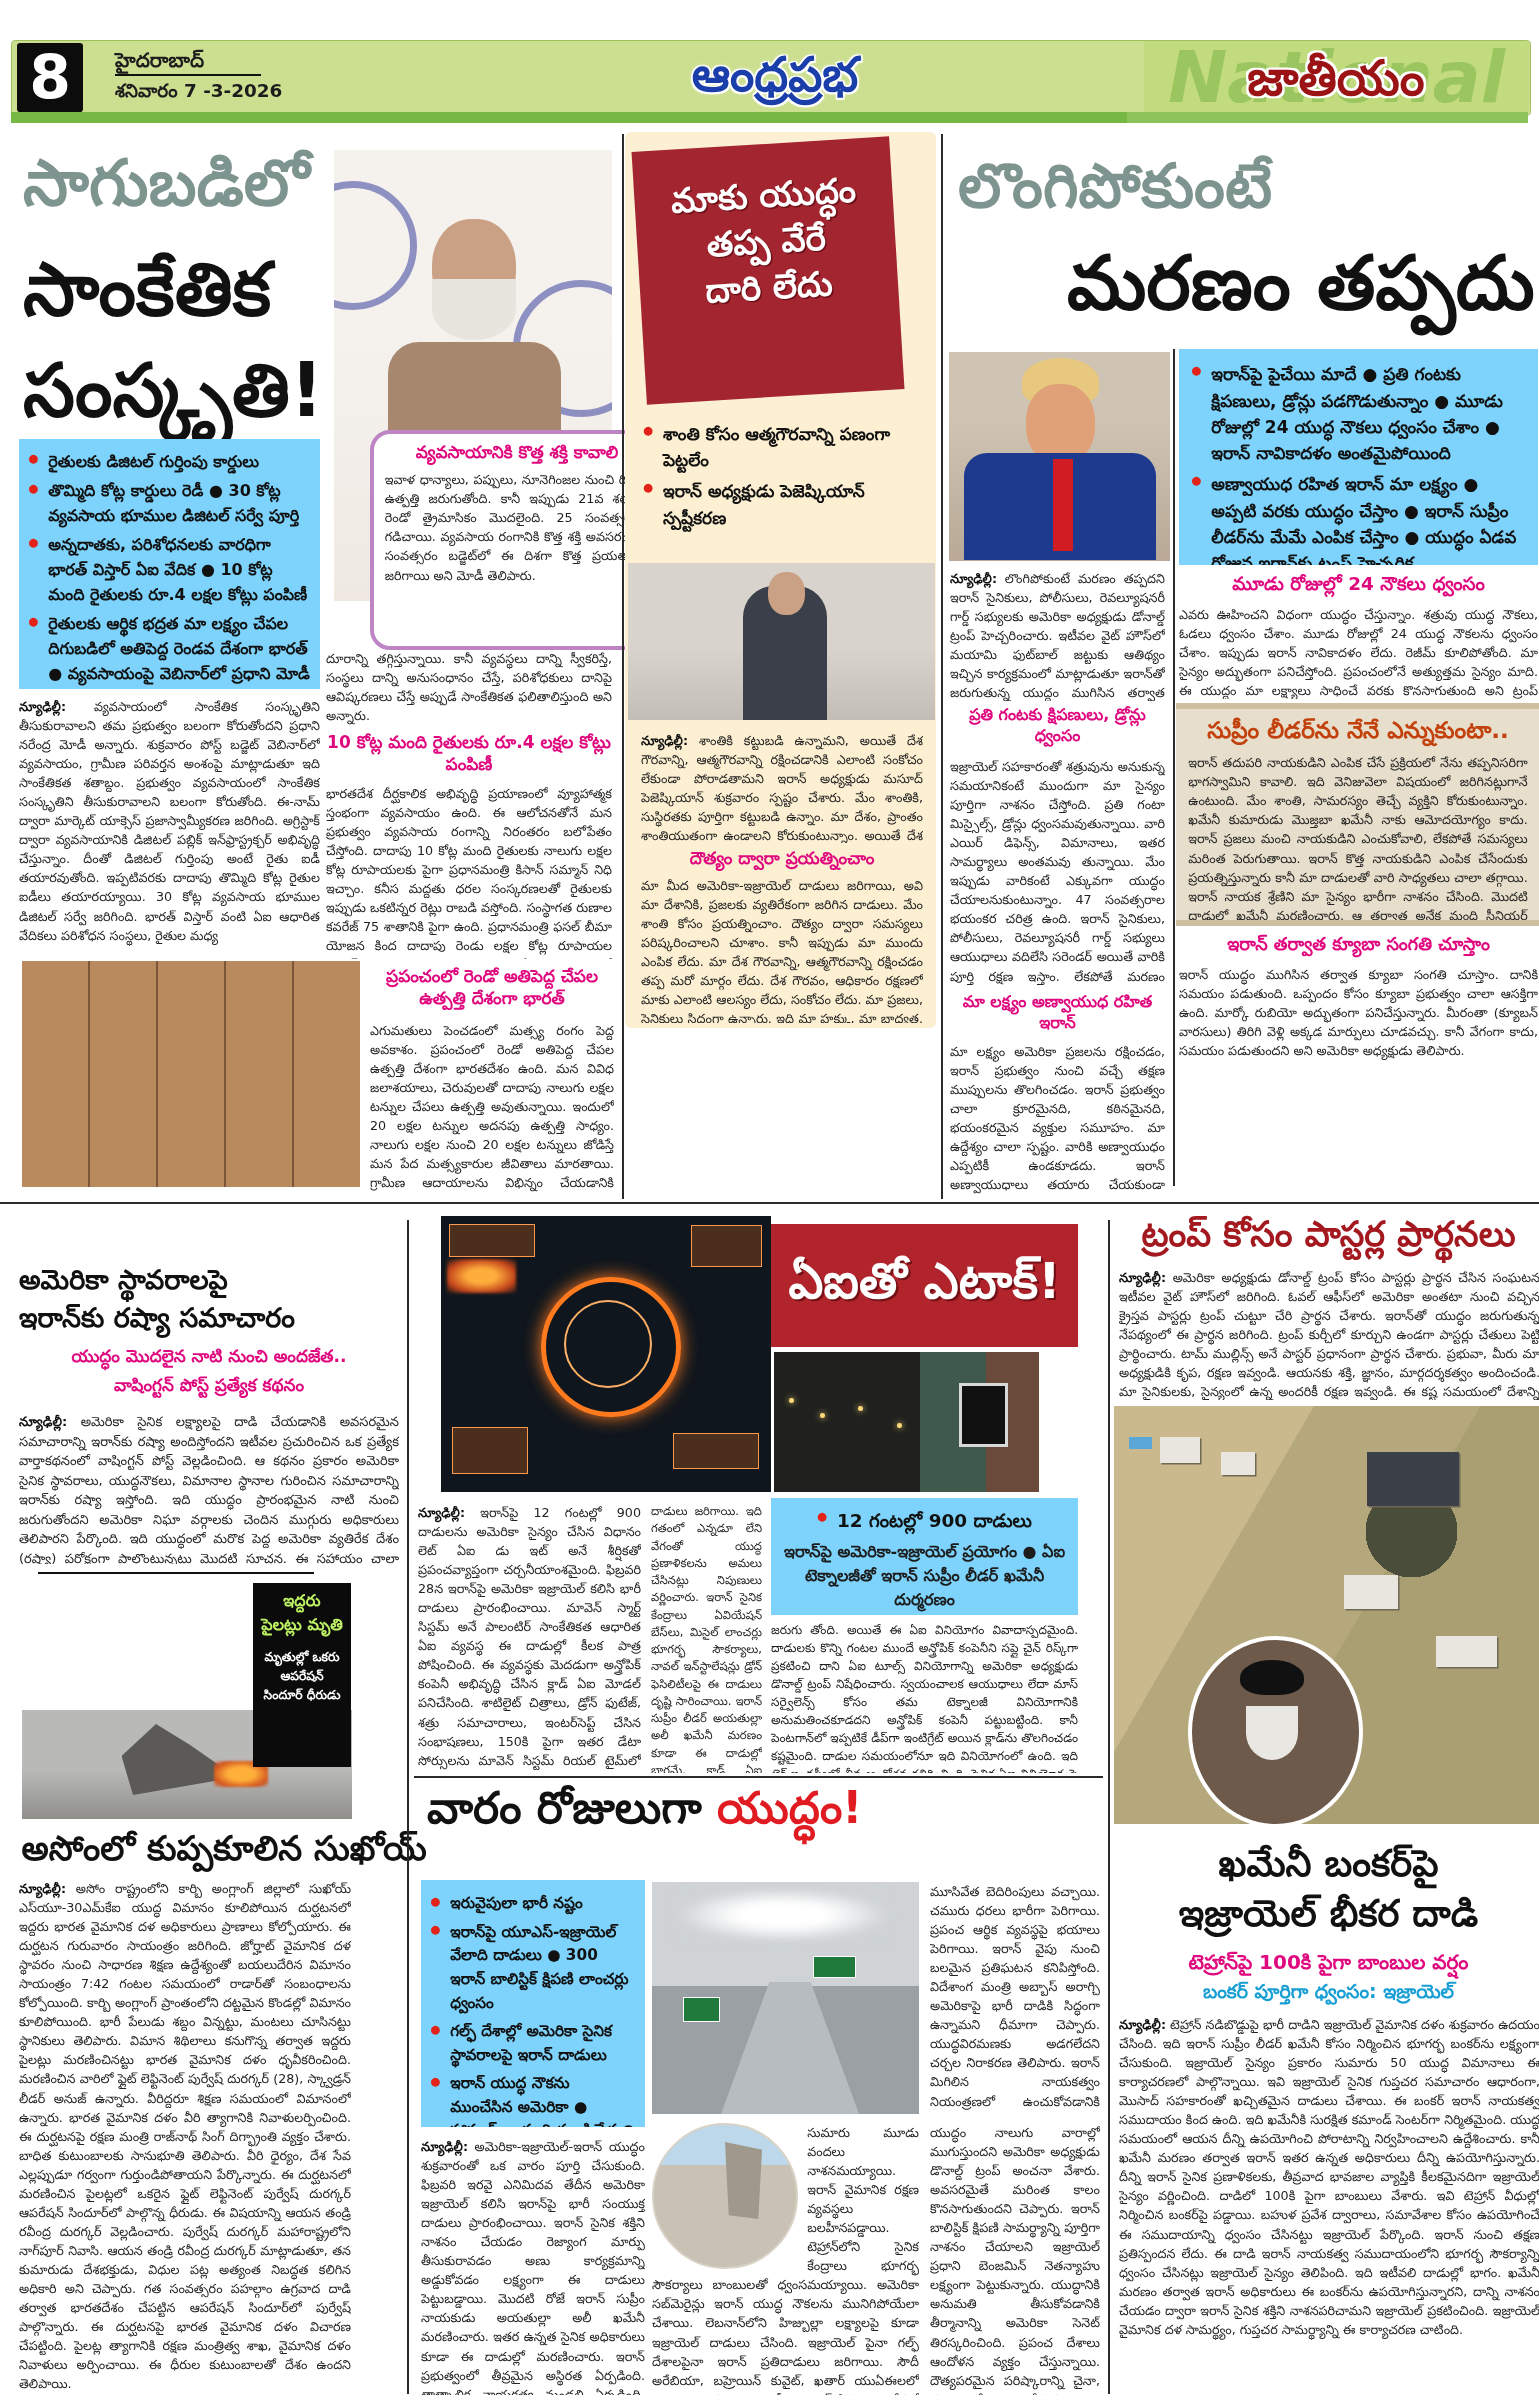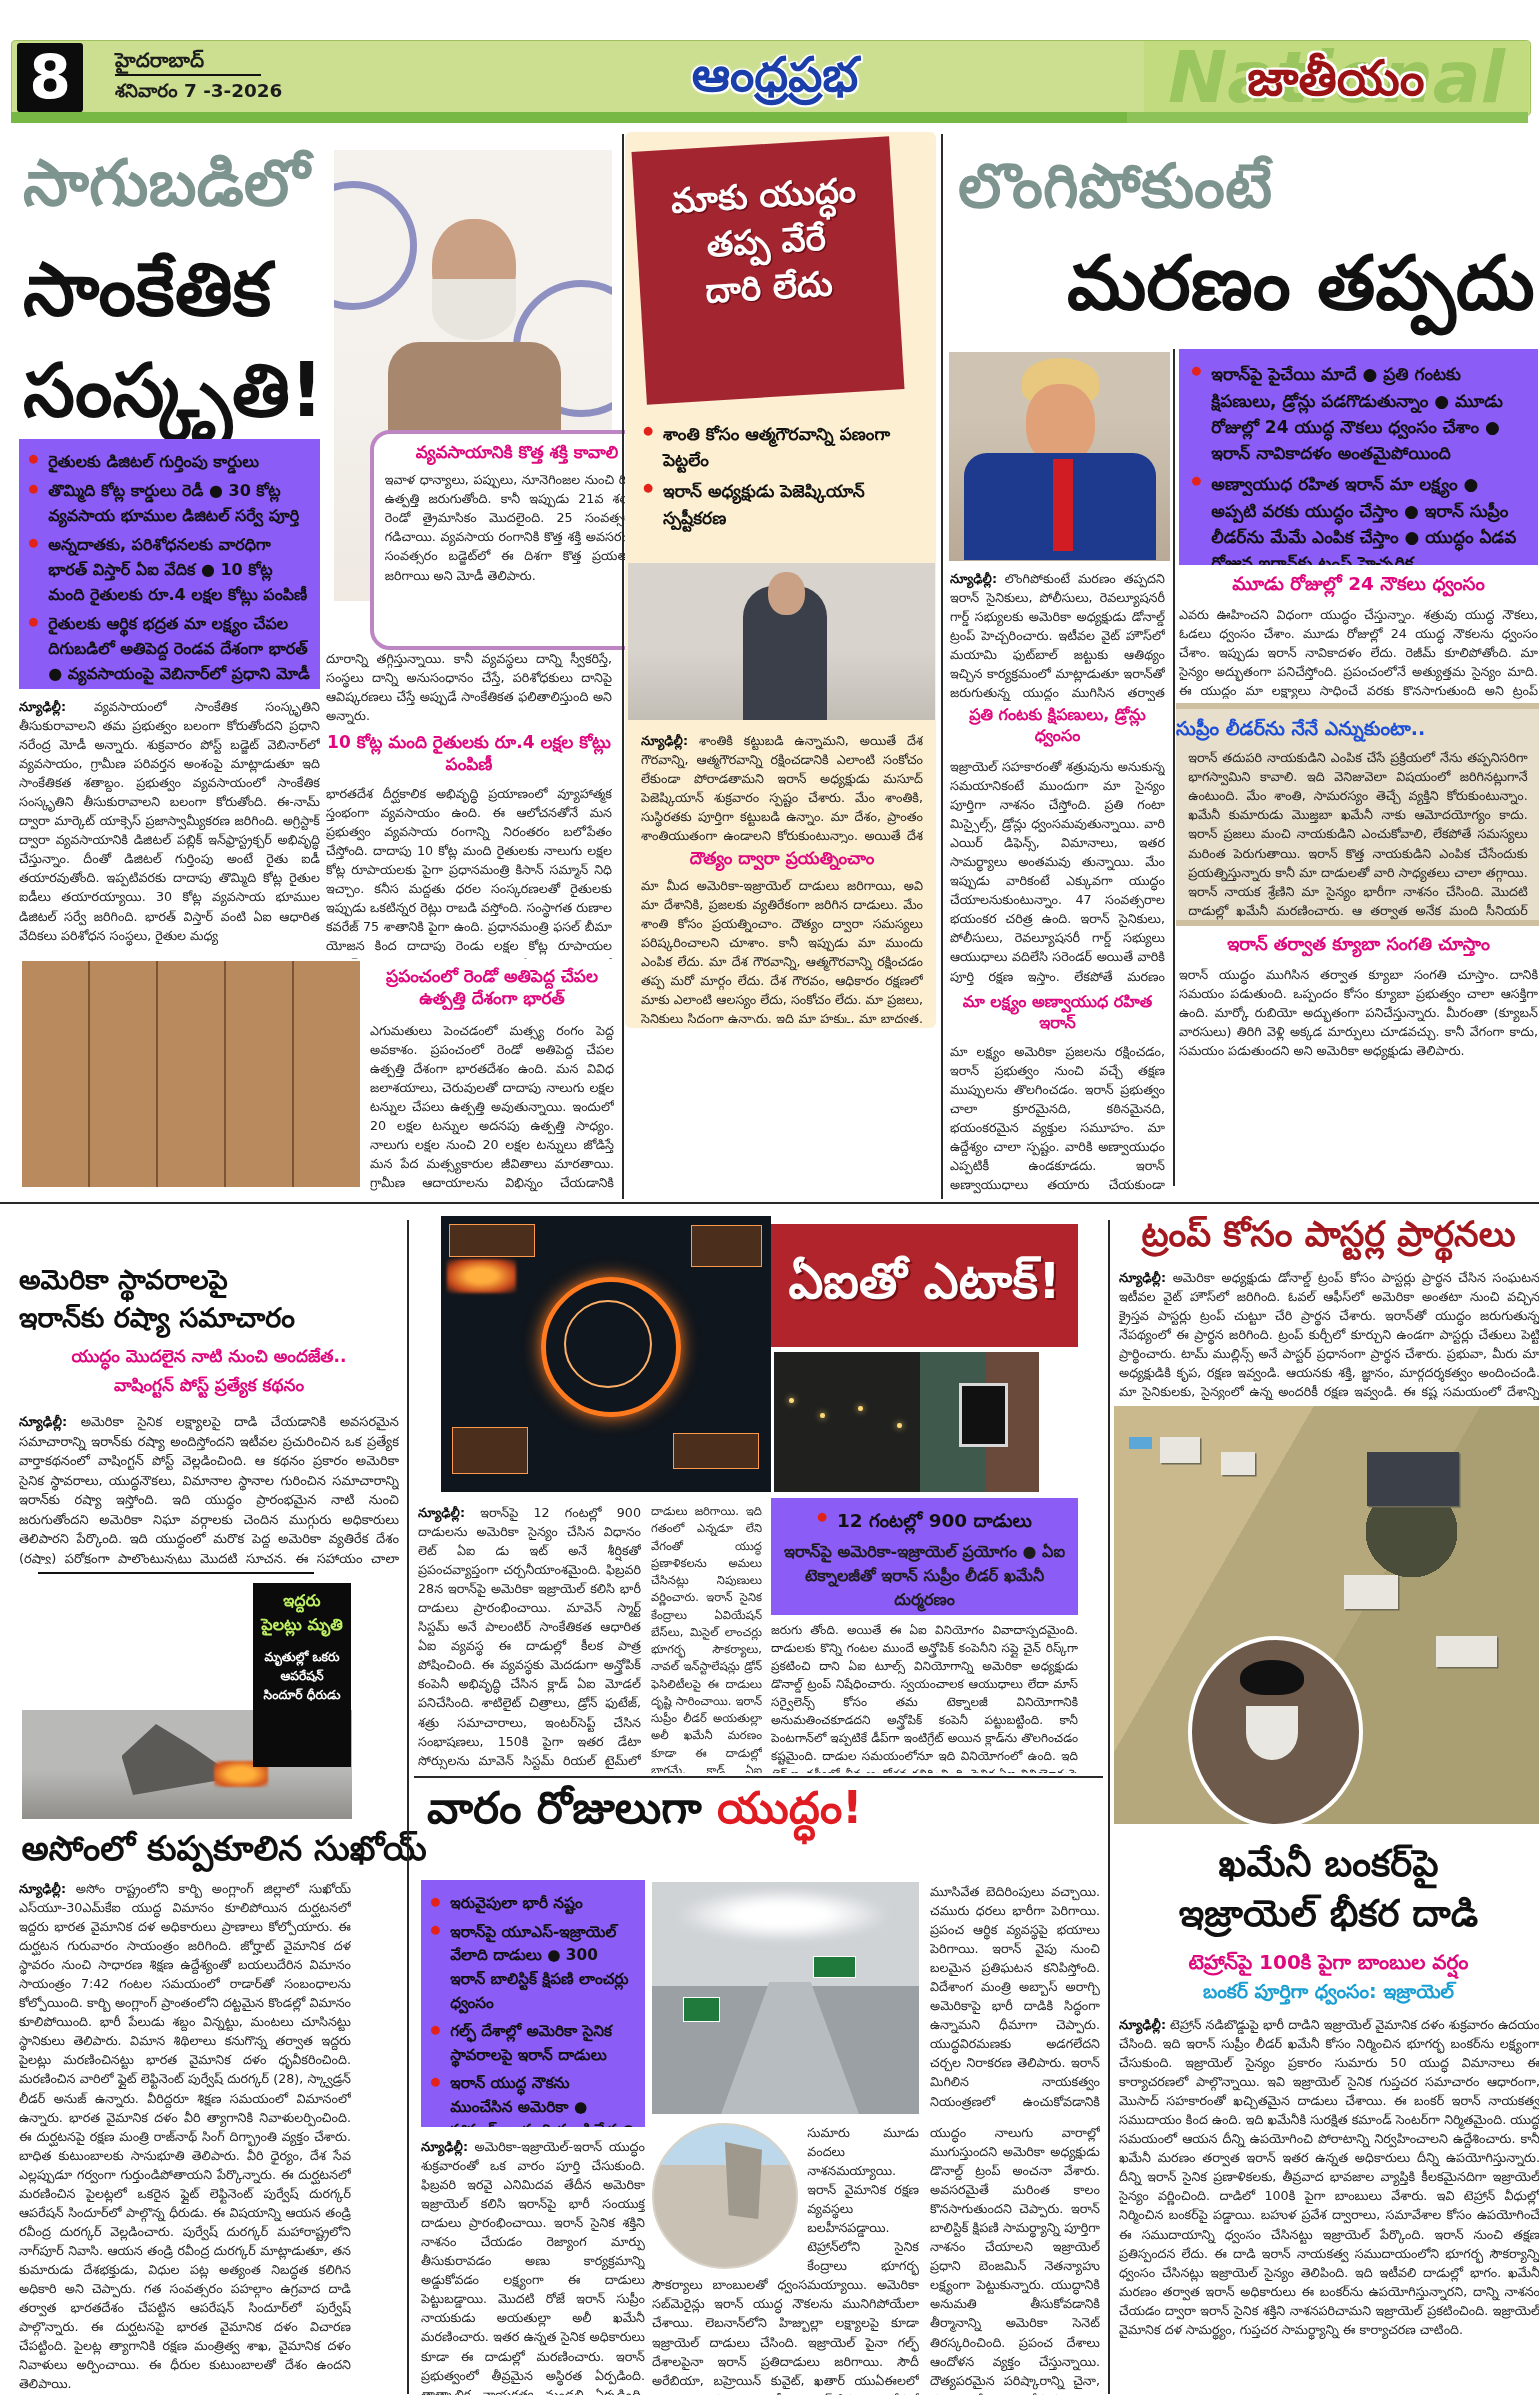--- a/index.html
+++ b/index.html
@@ -4,21 +4,21 @@
 <style>
   html,body{margin:0;padding:0;background:#ffffff;}
   body{width:1540px;height:2401px;position:relative;font-family:"DejaVu Sans",sans-serif;color:#1c1c1c;}
   .abs{position:absolute;}
   .clip{overflow:hidden;}
   .body-text{font-size:12.7px;line-height:1.5;text-align:justify;color:#222;}
   .dateline{font-weight:bold;color:#111;}
   .subhead{color:#e0087e;font-weight:bold;font-size:17px;text-align:center;line-height:1.3;}
   .bul{position:relative;padding-left:20px;font-weight:bold;font-size:16px;line-height:1.55;color:#111;margin-bottom:4.6px;}
   .bul::before{content:"●";color:#e32219;position:absolute;left:0;top:0.8px;font-size:11.5px;}
-  .bluebox{background:#8b5cf6;}
+  .bluebox{background:#7dd3fc;}
   .vline{background:#2a2a2a;width:1.5px;}
   .hline{background:#2a2a2a;height:2.3px;}
   .headline-sage{color:#7e948f;font-weight:bold;}
   .headline-black{color:#111;font-weight:bold;}
   
   #header-bar{left:10.7px;top:40px;width:1518px;height:74px;background:#ccdf90;border:1.5px solid #9dbf5e;border-radius:4.6px;}
   #header-strip{left:10.7px;top:112px;width:1117px;height:10.7px;background:#76b843;}
   #header-strip2{left:1127px;top:112px;width:401px;height:10.7px;background:#8cc257;}
   #page-number{left:17px;top:43px;width:66px;height:69px;background:#0c0c0c;color:#fff;font-size:60px;font-weight:bold;text-align:center;line-height:69px;border-radius:3.1px;}
   #masthead-logo{left:583px;top:46px;width:384px;text-align:center;font-size:48px;font-weight:bold;color:#1b3faa;
@@ -181,21 +181,21 @@
 <div class="abs body-text clip" style="left:950px;top:569px;width:215px;height:132px;">
   <span class="dateline">న్యూఢిల్లీ:</span>
   <span>లొంగిపోకుంటే మరణం తప్పదని ఇరాన్ సైనికులు, పోలీసులు, రెవల్యూషనరీ గార్డ్ సభ్యులకు అమెరికా అధ్యక్షుడు డోనాల్డ్ ట్రంప్ హెచ్చరించారు. ఇటీవల వైట్ హౌస్‌లో మయామి ఫుట్‌బాల్ జట్టుకు ఆతిథ్యం ఇచ్చిన కార్యక్రమంలో మాట్లాడుతూ ఇరాన్‌తో జరుగుతున్న యుద్ధం ముగిసిన తర్వాత క్యూబా సంగతి చూస్తామని స్పష్టం చేశారు.</span>
 </div>
 <div class="abs subhead" style="left:950px;top:705px;width:215px;font-size:16px;">ప్రతి గంటకు క్షిపణులు, డ్రోన్లు ధ్వంసం</div>
 <div class="abs body-text clip" style="left:950px;top:757px;width:215px;height:230px;">ఇజ్రాయెల్ సహకారంతో శత్రువును అనుకున్న సమయానికంటే ముందుగా మా సైన్యం పూర్తిగా నాశనం చేస్తోంది. ప్రతి గంటా మిస్సైల్స్, డ్రోన్లు ధ్వంసమవుతున్నాయి. వారి ఎయిర్ డిఫెన్స్, విమానాలు, ఇతర సామర్థ్యాలు అంతమవు తున్నాయి. మేం ఇప్పుడు వారికంటే ఎక్కువగా యుద్ధం చేయాలనుకుంటున్నాం. 47 సంవత్సరాల భయంకర చరిత్ర ఉంది. ఇరాన్ సైనికులు, పోలీసులు, రెవల్యూషనరీ గార్డ్ సభ్యులు ఆయుధాలు వదిలేసి సరెండర్ అయితే వారికి పూర్తి రక్షణ ఇస్తాం. లేకపోతే మరణం ఖాయం. ఇరాన్ ప్రజలు ఇప్పుడు నిలబడాలి, దేశాన్ని తిరిగి తీసుకోవాలి. వారు చరిత్రలో సరైన వైపు ఉండాలి. కొత్త, మెరుగైన ఇరాన్‌ను రూపొందించాలి. ఈ అవకాశాన్ని ఉపయోగించుకోవాలి అని ట్రంప్ అన్నారు.</div>
 <div class="abs subhead" style="left:950px;top:992px;width:215px;font-size:16px;">మా లక్ష్యం అణ్వాయుధ రహిత ఇరాన్</div>
 <div class="abs body-text clip" style="left:950px;top:1042px;width:215px;height:153px;">మా లక్ష్యం అమెరికా ప్రజలను రక్షించడం, ఇరాన్ ప్రభుత్వం నుంచి వచ్చే తక్షణ ముప్పులను తొలగించడం. ఇరాన్ ప్రభుత్వం చాలా క్రూరమైనది, కఠినమైనది, భయంకరమైన వ్యక్తుల సమూహం. మా ఉద్దేశ్యం చాలా స్పష్టం. వారికి అణ్వాయుధం ఎప్పటికీ ఉండకూడదు. ఇరాన్ అణ్వాయుధాలు తయారు చేయకుండా అడ్డుకోవడమే మా ప్రధాన లక్ష్యం. ఇది చాలా సరళమైన సందేశం. వారు అణ్వాయుధాలు సంపాదించకుండా చూస్తాం. ఇప్పుడు మా సైన్యం భారీ, నిరంతర కార్యాచరణలో ఉంది అని అమెరికా అధ్యక్షుడు తెలిపారు.</div>
 
 <div id="tanbox" class="abs clip">
-  <div style="text-align:left;font-weight:bold;font-size:19px;color:#1d4ed8;margin:7.7px 0 4.6px 0;">సుప్రీం లీడర్‌ను నేనే ఎన్నుకుంటా..</div>
+  <div style="text-align:center;font-weight:bold;font-size:23px;color:#c2410c;margin:7.7px 0 4.6px 0;">సుప్రీం లీడర్‌ను నేనే ఎన్నుకుంటా..</div>
   <div class="body-text" style="padding:0 12.3px;">ఇరాన్ తదుపరి నాయకుడిని ఎంపిక చేసే ప్రక్రియలో నేను తప్పనిసరిగా భాగస్వామిని కావాలి. ఇది వెనిజువెలా విషయంలో జరిగినట్లుగానే ఉంటుంది. మేం శాంతి, సామరస్యం తెచ్చే వ్యక్తిని కోరుకుంటున్నాం. ఖమేనీ కుమారుడు మొజ్తబా ఖమేనీ నాకు ఆమోదయోగ్యం కాదు. ఇరాన్ ప్రజలు మంచి నాయకుడిని ఎంచుకోవాలి, లేకపోతే సమస్యలు మరింత పెరుగుతాయి. ఇరాన్ కొత్త నాయకుడిని ఎంపిక చేసేందుకు ప్రయత్నిస్తున్నారు కానీ మా దాడులతో వారి సాధ్యతలు చాలా తగ్గాయి. ఇరాన్ నాయక శ్రేణిని మా సైన్యం భారీగా నాశనం చేసింది. మొదటి దాడుల్లో ఖమేనీ మరణించారు. ఆ తర్వాత అనేక మంది సీనియర్ నాయకులు చనిపోయారు. ఇప్పుడు వారి తదుపరి తరం నాయకులు కూడా మరణిస్తున్నారు. మా లక్ష్యం ఇరాన్‌లో శాంతి స్థాపించడం, అణ్వాయుధాలు లేకుండా చేయడం. మా అంగీకారం లేకుండా కొత్త నాయకుడు వచ్చే అవకాశం లేదు అని ట్రంప్ తేల్చి చెప్పారు.</div>
 </div>
 <div class="abs subhead" style="left:1179px;top:933px;width:359px;font-size:17.7px;">ఇరాన్ తర్వాత క్యూబా సంగతి చూస్తాం</div>
 <div class="abs body-text clip" style="left:1179px;top:965px;width:359px;height:138px;">ఇరాన్ యుద్ధం ముగిసిన తర్వాత క్యూబా సంగతి చూస్తాం. దానికి సమయం పడుతుంది. ఒప్పందం కోసం క్యూబా ప్రభుత్వం చాలా ఆసక్తిగా ఉంది. మార్కో రుబియో అద్భుతంగా పనిచేస్తున్నారు. మీరంతా (క్యూబన్ వారసులు) తిరిగి వెళ్లి అక్కడ మార్పులు చూడవచ్చు. కానీ వేగంగా కాదు, సమయం పడుతుందని అని అమెరికా అధ్యక్షుడు తెలిపారు.</div>
 
 <div class="abs hline" style="left:0px;top:1202px;width:1540px;"></div>
 
 <div class="abs headline-black" style="left:19px;top:1261px;width:380px;text-align:left;font-size:27px;line-height:1.4;">
   <div>అమెరికా స్థావరాలపై</div>
   <div>ఇరాన్‌కు రష్యా సమాచారం</div>

